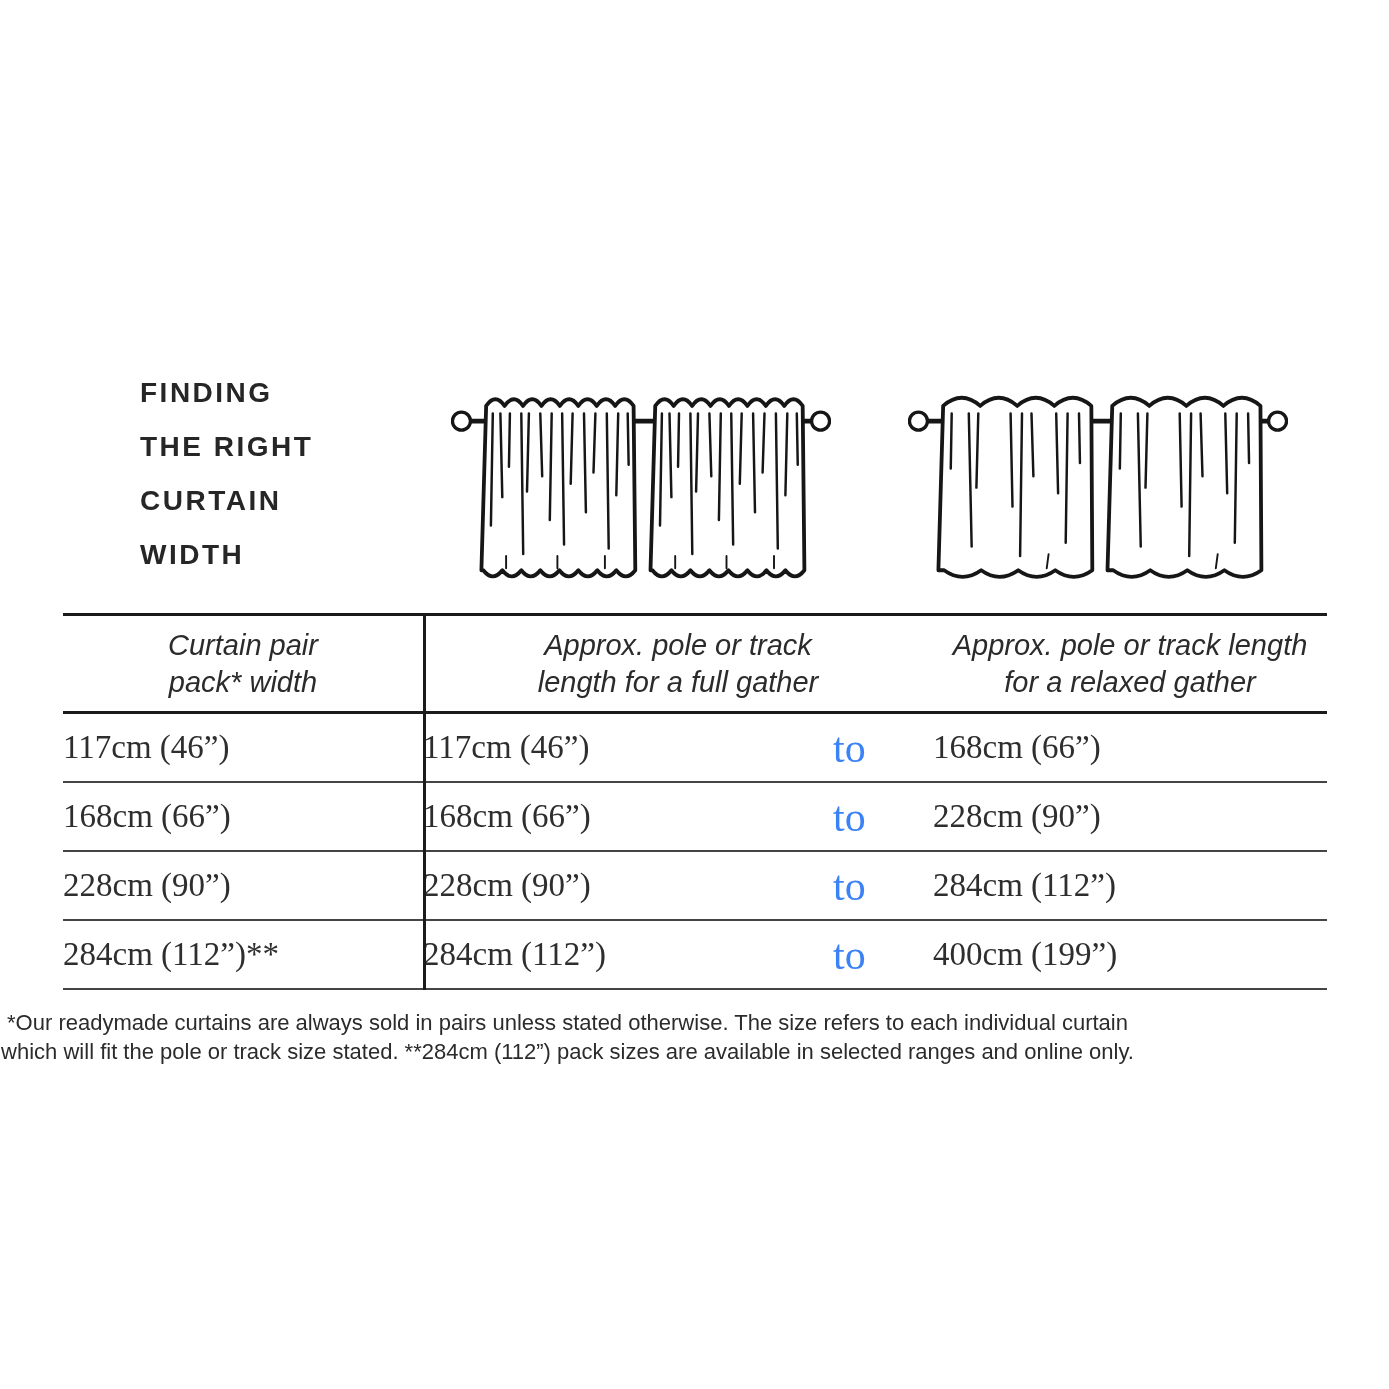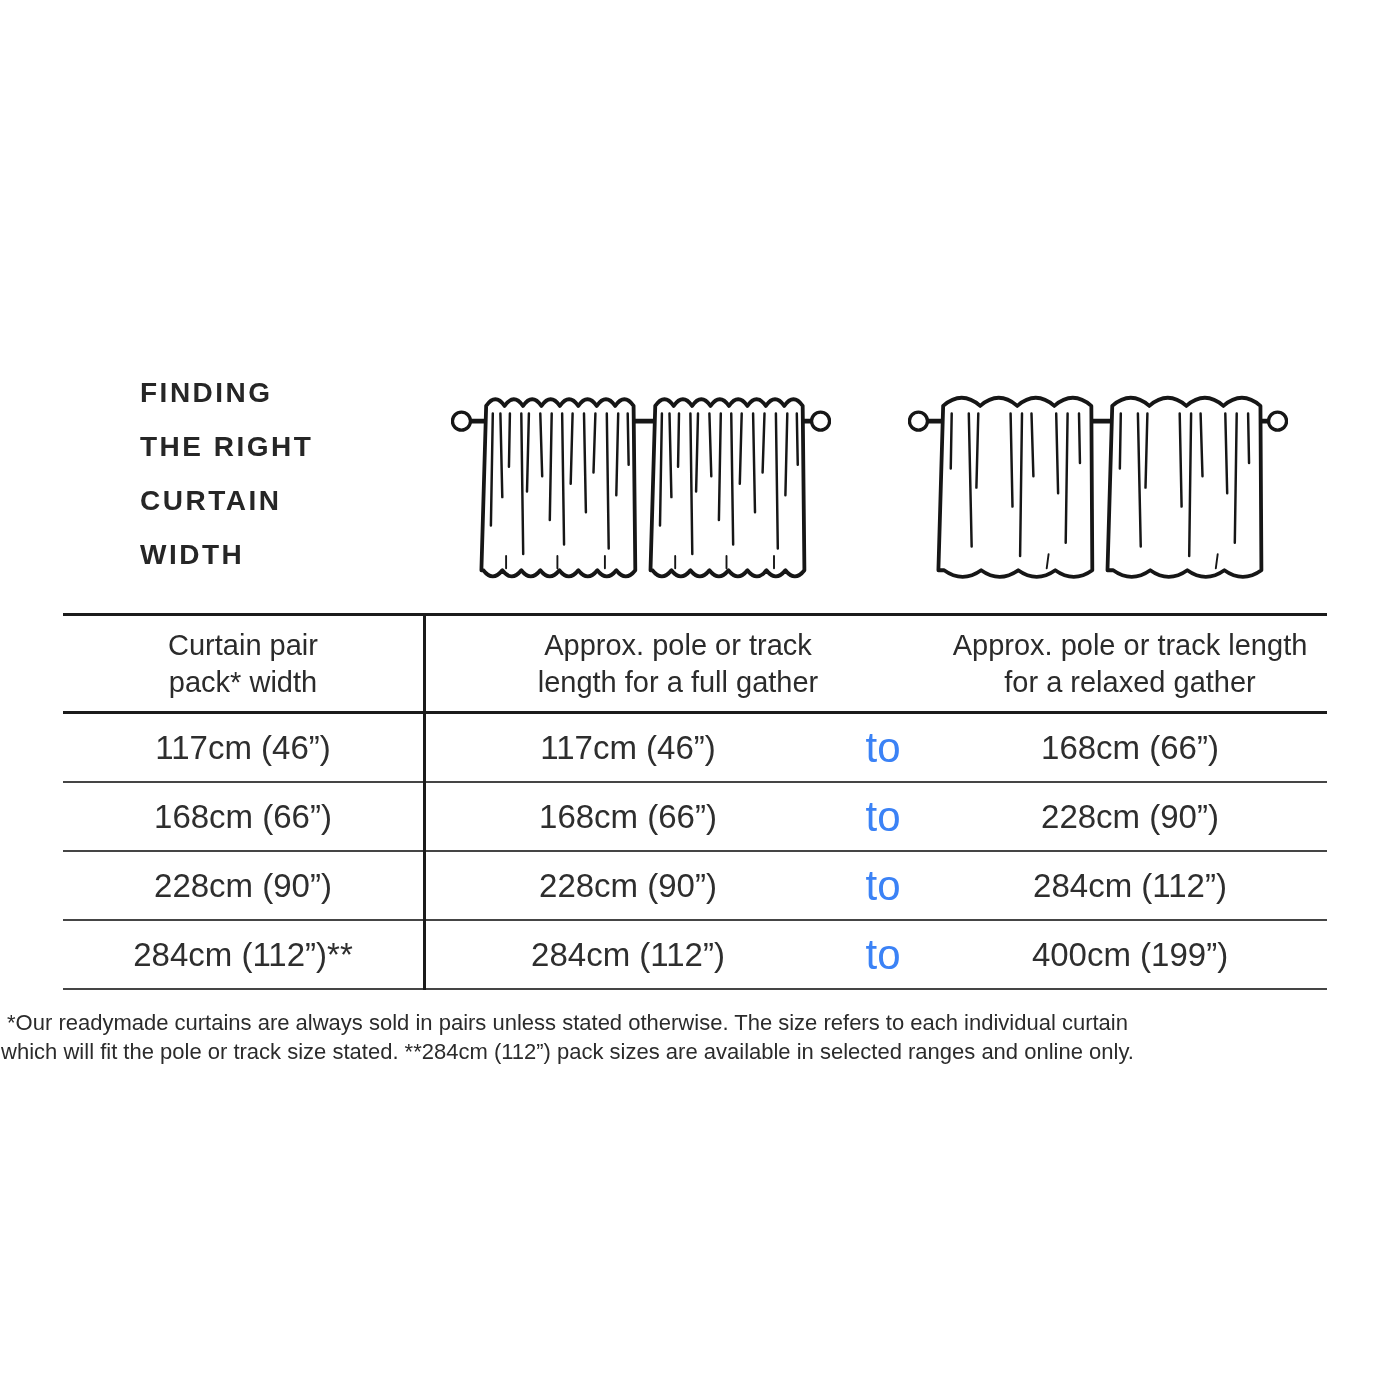--- a/index.html
+++ b/index.html
@@ -16,31 +16,31 @@
   .illus-full{left:451px;}
   .illus-relaxed{left:908px;}
 
   .size-table{
     position:absolute;left:63px;top:613px;width:1264px;
     border-top:3px solid #1b1b1b;
   }
   .vline{position:absolute;left:360px;top:0;bottom:0;width:3px;background:#1b1b1b;}
   .thead{
     display:grid;grid-template-columns:360px 510px 394px;
-    border-bottom:3px solid #1b1b1b;height:95px;align-items:center;
+    border-bottom:3px solid #1b1b1b;height:95px;align-items:center;font-style:italic;
   }
   .th{
     text-align:center;font-size:29px;line-height:37px;color:#2b2b2b;
     white-space:pre-line;
   }
   .trow{
     display:grid;grid-template-columns:360px 410px 100px 394px;
     height:67px;align-items:center;border-bottom:2px solid #454545;
   }
-  .td{text-align:center;font-size:33px;color:#2e2e2e;}
+  .td{font-size:33px;color:#2e2e2e;font-family:Liberation Serif, serif;}
   .td.to{font-size:42px;color:#3b82f6;}
 
   .footnote{
     position:absolute;left:0;top:1008px;width:1135px;text-align:center;
     font-size:22px;line-height:29px;color:#2b2b2b;white-space:pre-line;
   }
 </style>
 </head>
 <body>
 

